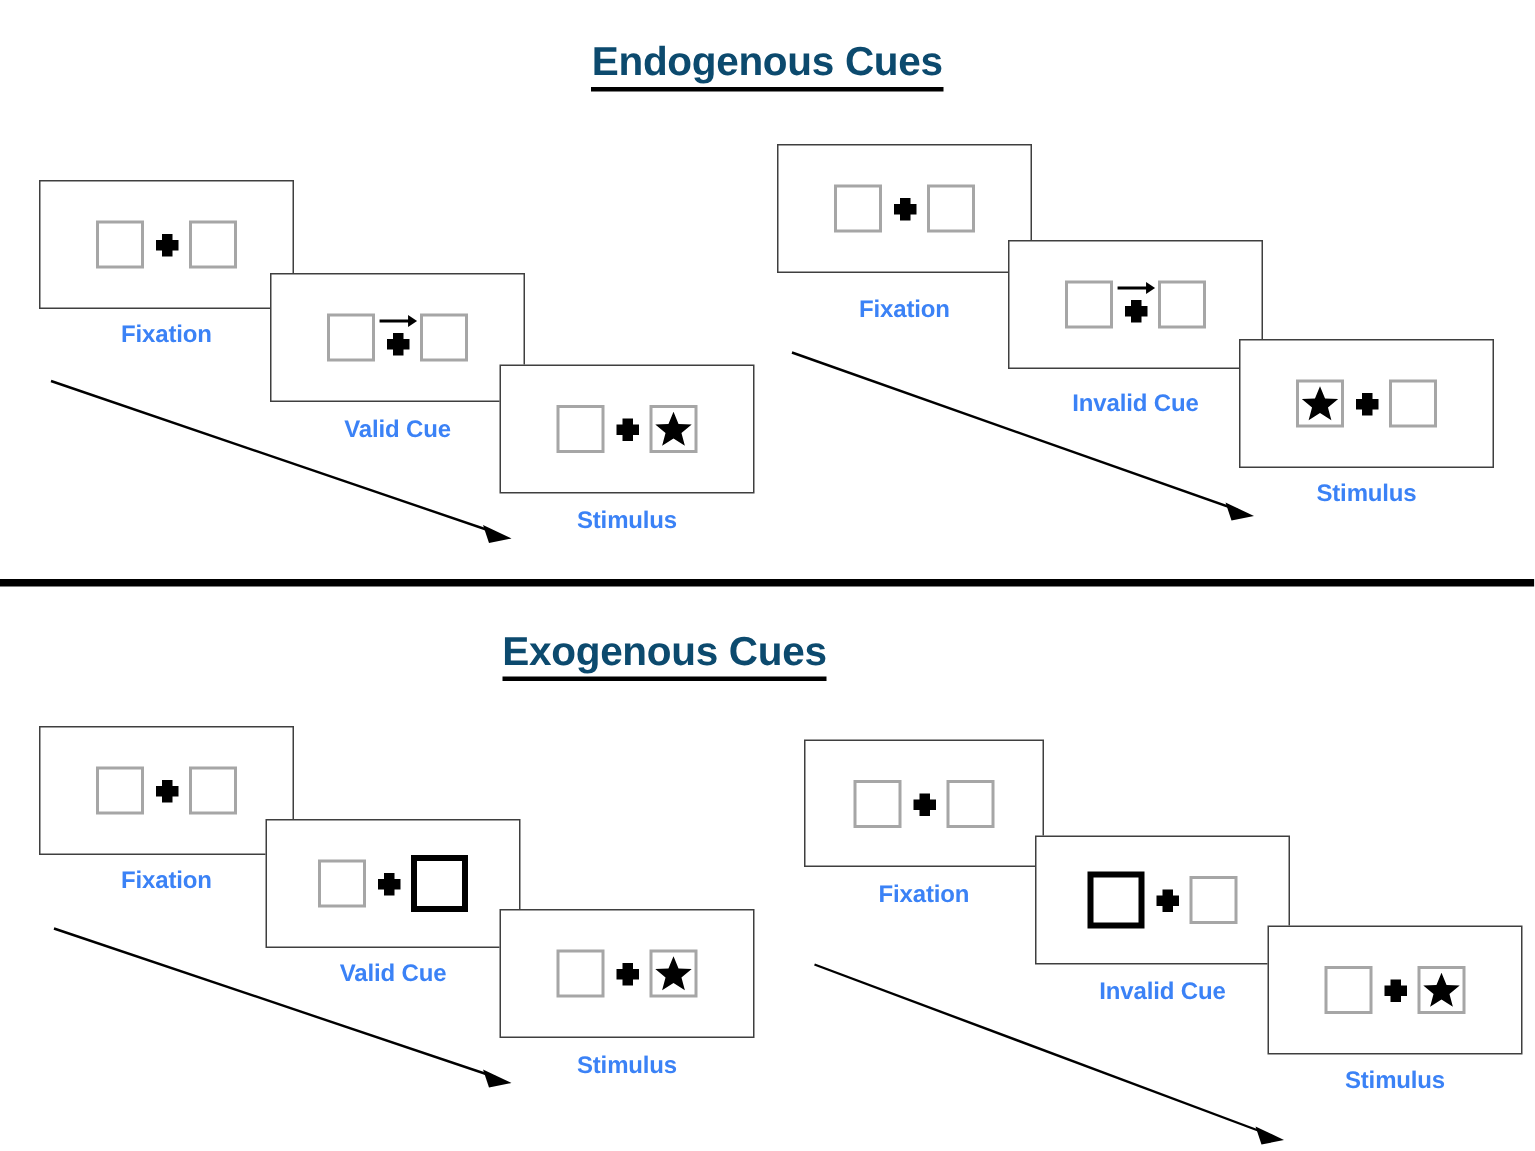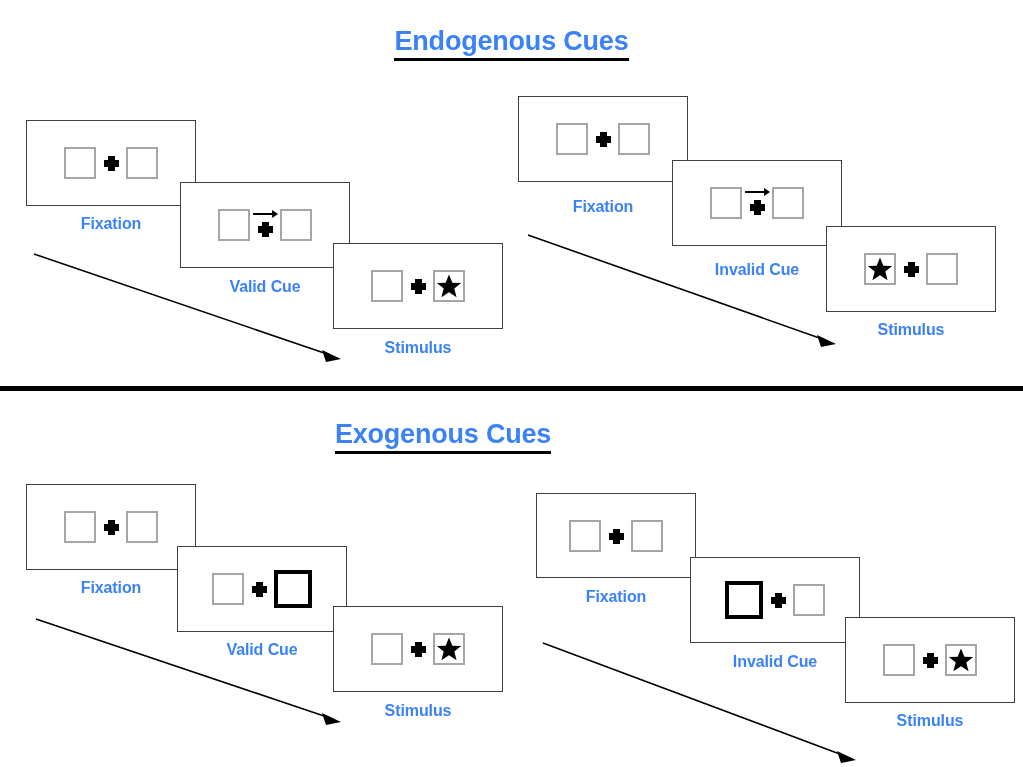--- a/index.html
+++ b/index.html
@@ -18,21 +18,21 @@
     height: 767px;
     background: #ffffff;
     overflow: hidden;
   }
 
   
   .section-title {
     position: absolute;
     font-size: 27px;
     font-weight: bold;
-    color: #3b82f6;
+    color: #0c4a6e;
     text-align: center;
     white-space: nowrap;
     letter-spacing: -0.2px;
     border-bottom: 3px solid #000000;
     padding-bottom: 1px;
     line-height: 1.12;
   }
 
   
   .divider {

